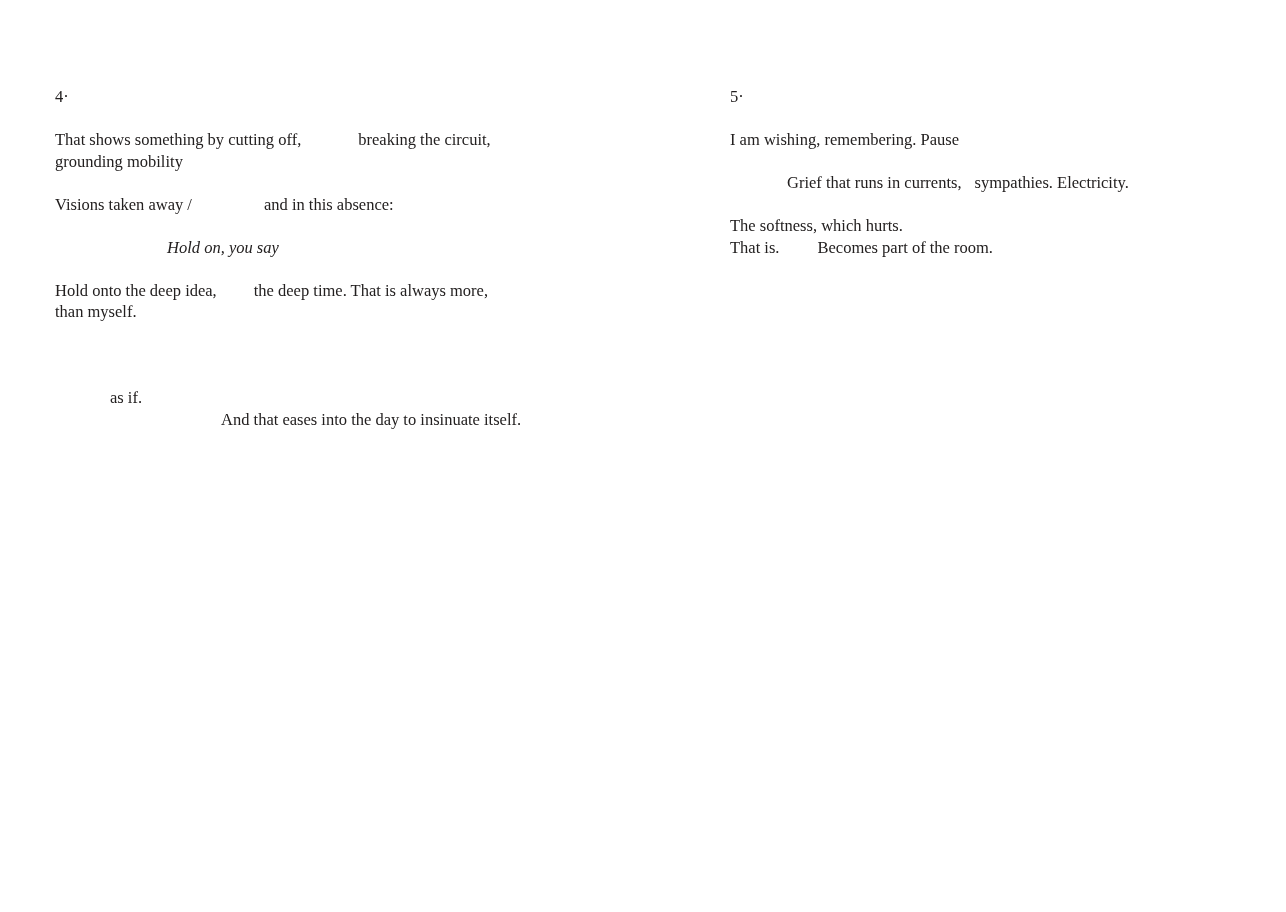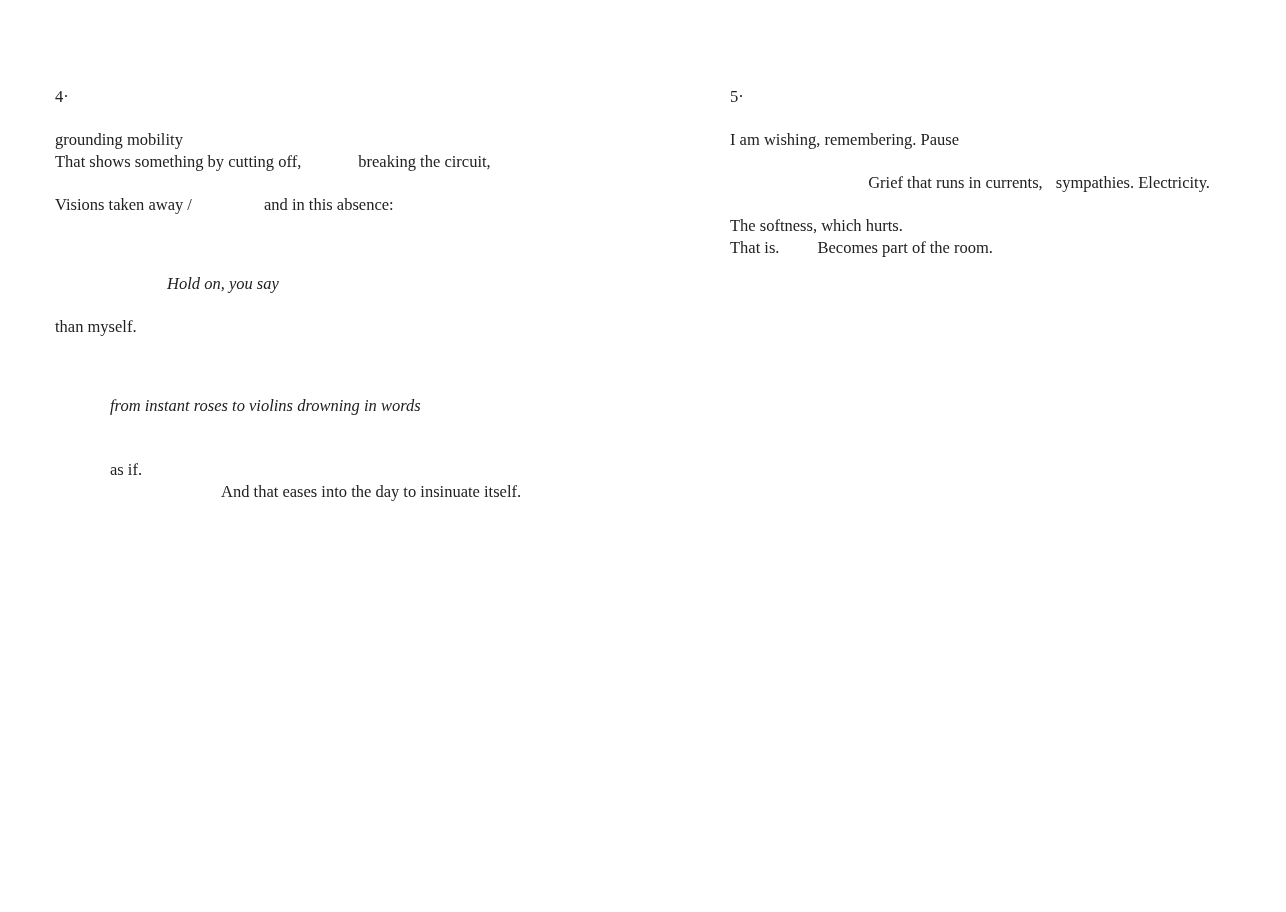--- a/index.html
+++ b/index.html
@@ -19,62 +19,62 @@
   }
   .page {
     position: absolute;
     top: 0;
     padding-top: 86px;
   }
   .page.left  { left: 55px;  width: 590px; }
   .page.right { left: 730px; width: 480px; }
   .line  { min-height: 21.5px; }
   .blank { height: 21.5px; }
-  .it    { font-style: italic; margin-top: 36px; }
+  .it    { font-style: italic; }
   .spacer { display: inline-block; height: 1px; vertical-align: baseline; }
   .w13 { width: 13px; }
   .w37 { width: 37px; }
   .w38 { width: 38px; }
   .w57 { width: 57px; }
   .w72 { width: 72px; }
   .ind55  { padding-left: 55px; }
-  .ind57  { padding-left: 57px; text-align: right; }
+  .ind57  { padding-left: 57px; }
   .ind112 { padding-left: 112px; }
   .ind166 { padding-left: 166px; font-family: Liberation Serif, serif; }
 </style>
 </head>
 <body>
 
 <main>
 
   <section class="page left">
     <div class="line">4·</div>
     <div class="blank"></div>
 
 
+    <div class="line"><span>That shows something by cutting off,</span><span class="spacer w57"></span><span>breaking the circuit,</span></div>
+
     <div class="line"><span>grounding mobility</span></div>
-
-    <div class="line"><span>That shows something by cutting off,</span><span class="spacer w57"></span><span>breaking the circuit,</span></div>
 
     <div class="blank"></div>
 
     <div class="line"><span>Visions taken away /</span><span class="spacer w72"></span><span>and in this absence:</span></div>
 
     <div class="blank"></div>
 
     <div class="line it ind112"><span>Hold on, you say</span></div>
 
     <div class="blank"></div>
 
+    <div class="line"><span>Hold onto the deep idea,</span><span class="spacer w37"></span><span>the deep time. That is always more,</span></div>
 
     <div class="line"><span>than myself.</span></div>
 
     <div class="blank"></div>
 
-    <div class="line it ind55"><span>from instant roses to violins drowning in words</span></div>
 
     <div class="blank"></div>
 
 
     <div class="blank"></div>
 
     <div class="line ind55"><span>as if.</span></div>
 
     <div class="line ind166"><span>And that eases into the day to insinuate itself.</span></div>
   </section>

